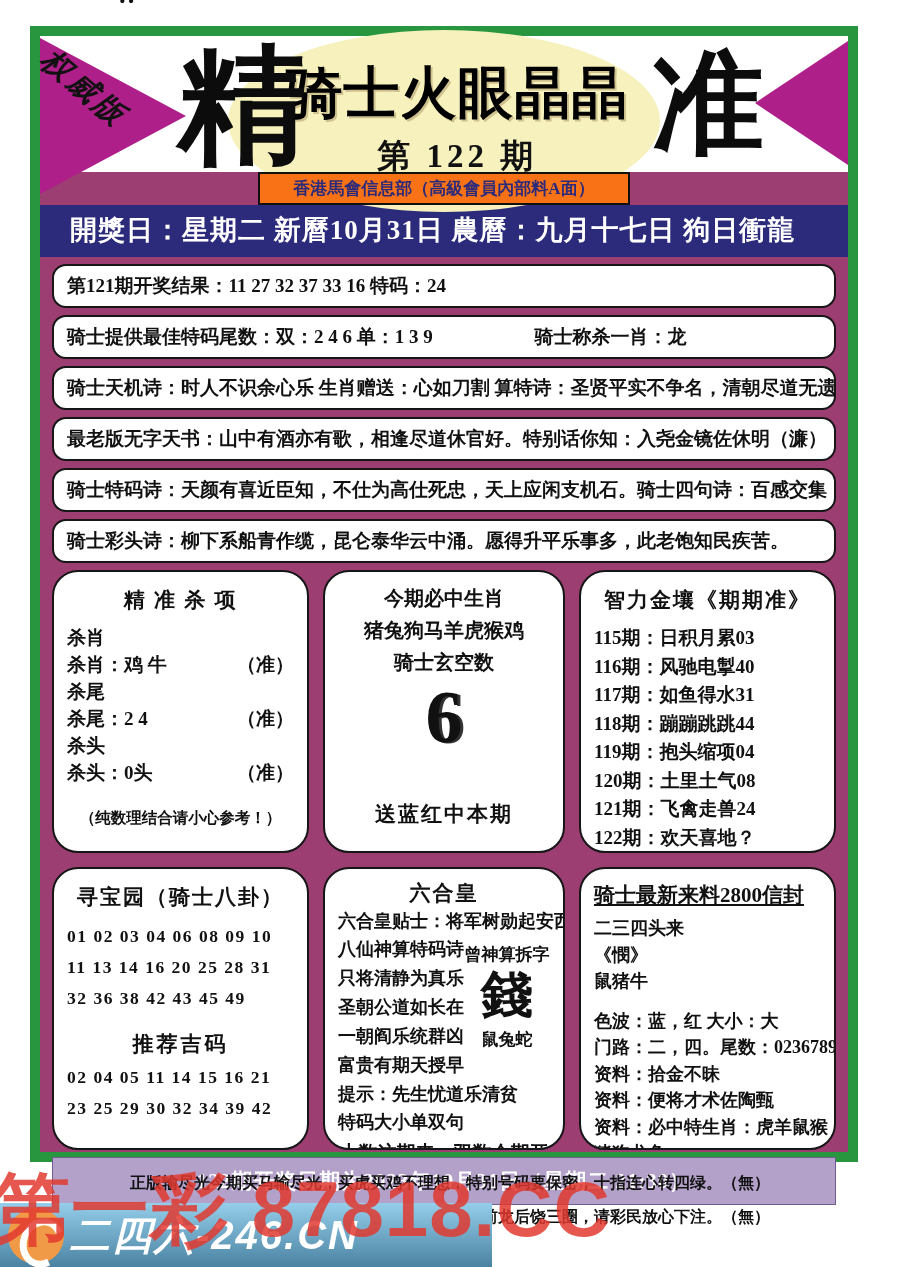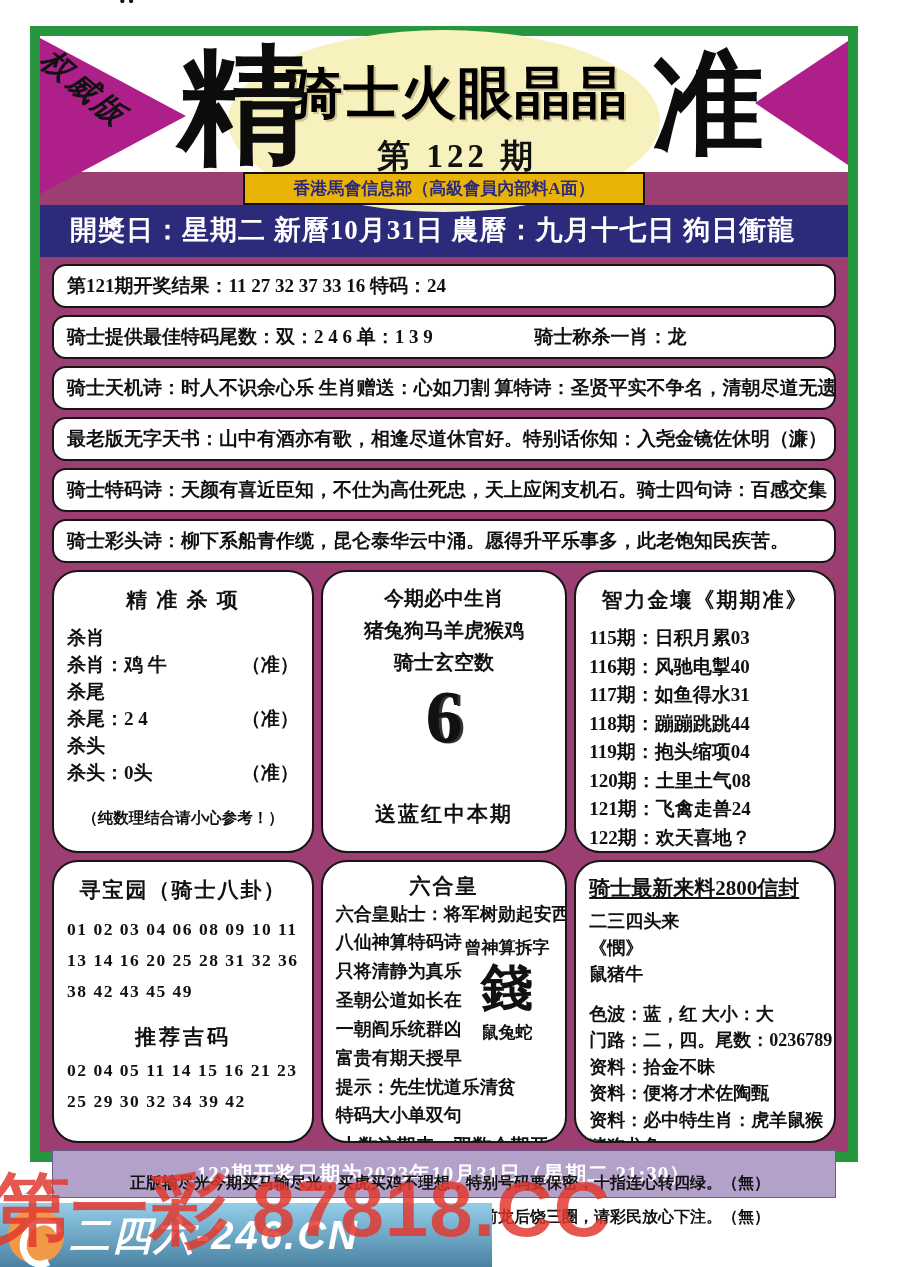--- a/index.html
+++ b/index.html
@@ -47,42 +47,42 @@
     position:absolute; left:50%; top:20px; transform:translateX(-47%);
     width:440px; text-align:center; z-index:2;
   }
   .main-title {
     font-size:56px; font-weight:bold; color:#000000; white-space:nowrap;
     letter-spacing:1px; text-shadow:2px 2px 0 #cfc28e;
   }
   .issue { font-size:33px; font-weight:bold; margin-top:2px; letter-spacing:4px; }
   .info-bar {
     position:relative; z-index:4;
-    width:402px; margin:0 auto; background:#eab308;
+    width:372px; margin:0 auto; background:#f97316;
     border:2px solid #101010; text-align:center;
     font-size:17px; font-weight:bold; color:#2c2a7b;
     padding:3px 0; white-space:nowrap;
   }
   .date-band {
     background:#2c2a7b; color:#fff; font-weight:bold;
     font-size:27px; padding:7px 0 9px 30px; letter-spacing:1px; white-space:nowrap;
   }
   
   .rows { padding:7px 12px 0; }
   .row {
     background:#fff; border:2px solid #161616; border-radius:14px;
     padding:7px 13px; margin-bottom:7px;
     font-size:19px; font-weight:bold; white-space:nowrap; overflow:hidden;
   }
   .row.split { display:flex; }
   .row.split .part-a { flex:0 0 62%; }
   
   .grid {
     display:grid; grid-template-columns:1.02fr 0.96fr 1.02fr;
-    gap:7px; padding:0 12px;
+    gap:14px; padding:0 12px;
   }
   .gbox {
     background:#fff; border:2px solid #161616; border-radius:26px;
     padding:10px 13px; height:283px; font-weight:bold; overflow:hidden;
   }
   .gbox .btitle { text-align:center; font-size:21px; letter-spacing:2px; margin:4px 0 10px; }
   .kill-row { display:flex; justify-content:space-between; font-size:19px; line-height:27px; }
   .kill-note { margin-top:22px; font-size:15.5px; text-align:center; white-space:nowrap; }
   .center-box { text-align:center; }
   .center-box .cline { font-size:20px; line-height:32px; }

